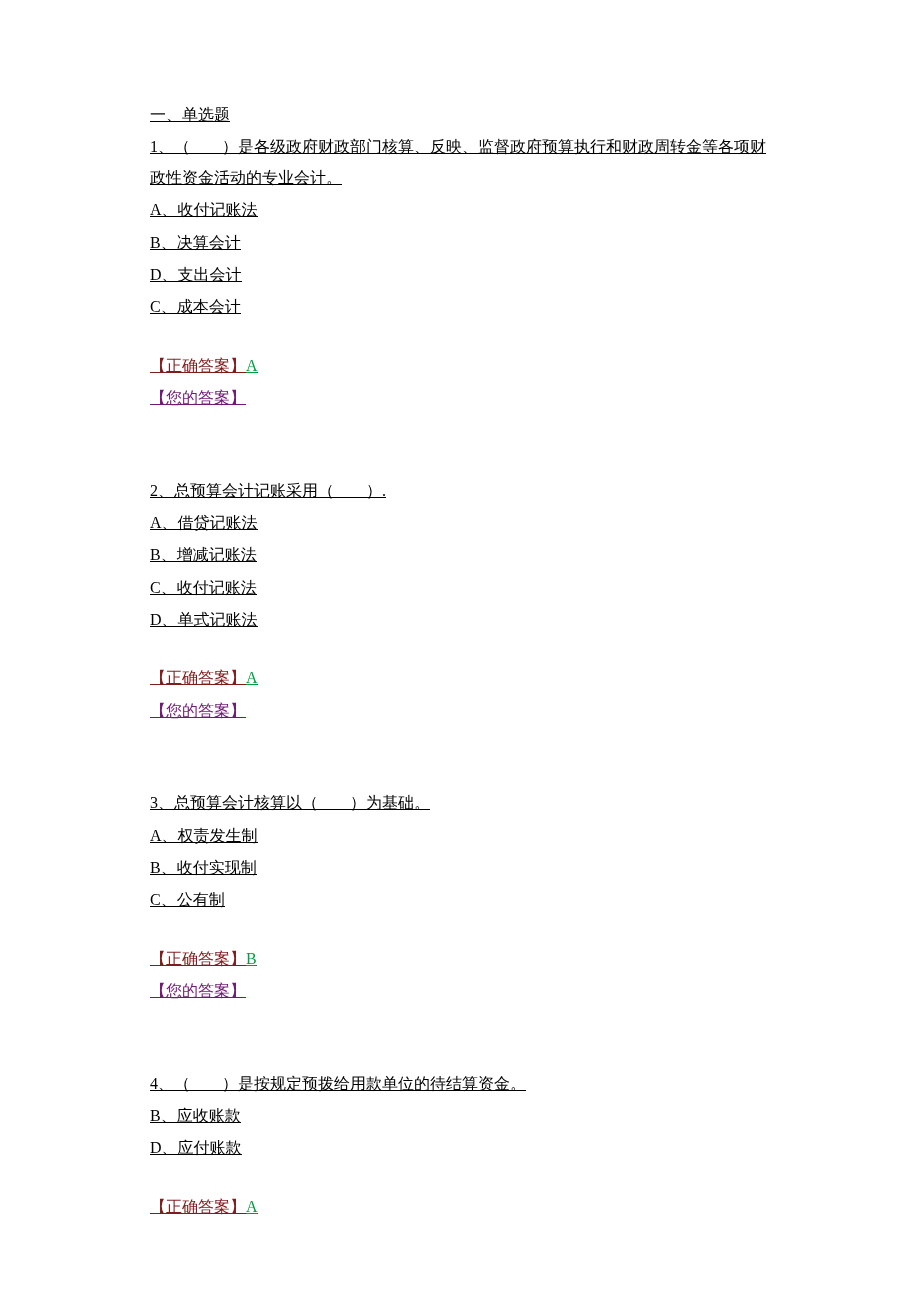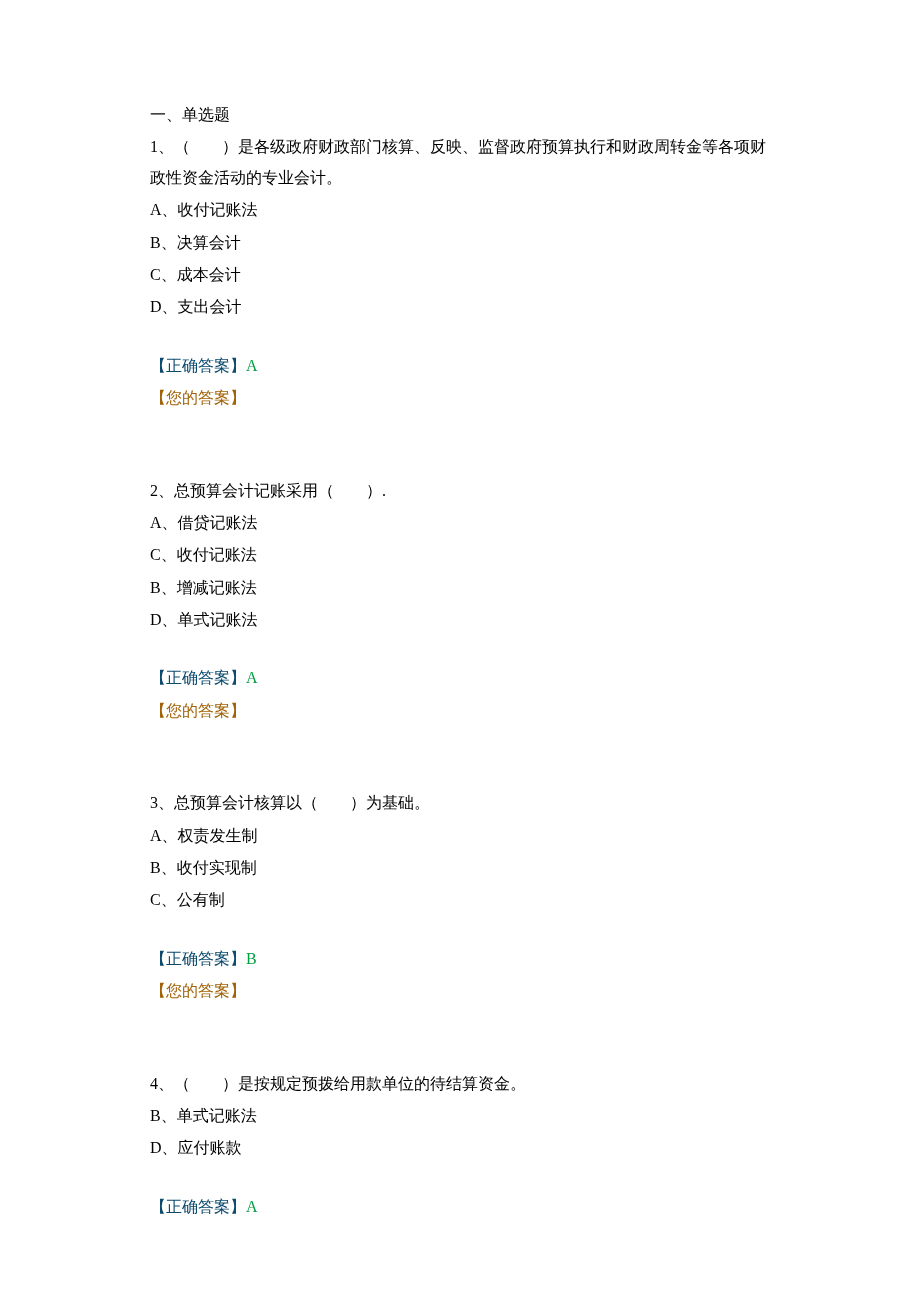--- a/index.html
+++ b/index.html
@@ -1,18 +1,19 @@
 <!DOCTYPE html>
 <html><head>
   <meta charset="utf-8">
   <style>
     * {
       margin: 0;
       padding: 0;
       box-sizing: border-box;
+      text-decoration: underline;
     }
     body {
       background: #ffffff;
       font-family: "SimSun", "宋体", serif;
       font-size: 16px;
       line-height: 1.9;
       color: #000000;
       padding: 100px 150px 60px 150px;
       width: 920px;
     }
@@ -29,65 +30,65 @@
       margin-bottom: 2px;
     }
     .answer-block {
       margin-top: 28px;
     }
     .correct-answer {
       color: #00a040;
       margin-bottom: 2px;
     }
     .correct-answer .label {
-      color: #0c4a6e;
+      color: #7f1d1d;
     }
     .correct-answer .value {
       color: #00a040;
     }
     .your-answer {
-      color: #a16207;
+      color: #701a75;
     }
     .spacer {
       height: 60px;
     }
   </style>
 </head>
 <body>
 
 <div class="section-title">一、单选题</div>
 
 <div class="question-block">
   <div class="question-text">
     <span>1、</span><span>（　　）是各级政府财政部门核算、反映、监督政府预算执行和财政周转金等各项财政性资金活动的专业会计。</span>
   </div>
   <div class="options">
     <div>A、收付记账法</div>
     <div>B、决算会计</div>
+    <div>D、支出会计</div>
     <div>C、成本会计</div>
-    <div>D、支出会计</div>
   </div>
   <div class="answer-block">
     <div class="correct-answer">
       <span class="label">【正确答案】</span><span class="value">A</span>
     </div>
     <div class="your-answer">【您的答案】</div>
   </div>
 </div>
 
 <div class="spacer"></div>
 
 <div class="question-block">
   <div class="question-text">
     <span>2、</span><span>总预算会计记账采用（　　）.</span>
   </div>
   <div class="options">
     <div>A、借贷记账法</div>
+    <div>B、增减记账法</div>
     <div>C、收付记账法</div>
-    <div>B、增减记账法</div>
     <div>D、单式记账法</div>
   </div>
   <div class="answer-block">
     <div class="correct-answer">
       <span class="label">【正确答案】</span><span class="value">A</span>
     </div>
     <div class="your-answer">【您的答案】</div>
   </div>
 </div>
 
@@ -110,21 +111,21 @@
   </div>
 </div>
 
 <div class="spacer"></div>
 
 <div class="question-block">
   <div class="question-text">
     <span>4、</span><span>（　　）是按规定预拨给用款单位的待结算资金。</span>
   </div>
   <div class="options">
-    <div>B、单式记账法</div>
+    <div>B、应收账款</div>
     <div>D、应付账款</div>
   </div>
   <div class="answer-block">
     <div class="correct-answer">
       <span class="label">【正确答案】</span><span class="value">A</span>
     </div>
     <div class="your-answer"></div>
   </div>
 </div>
 

